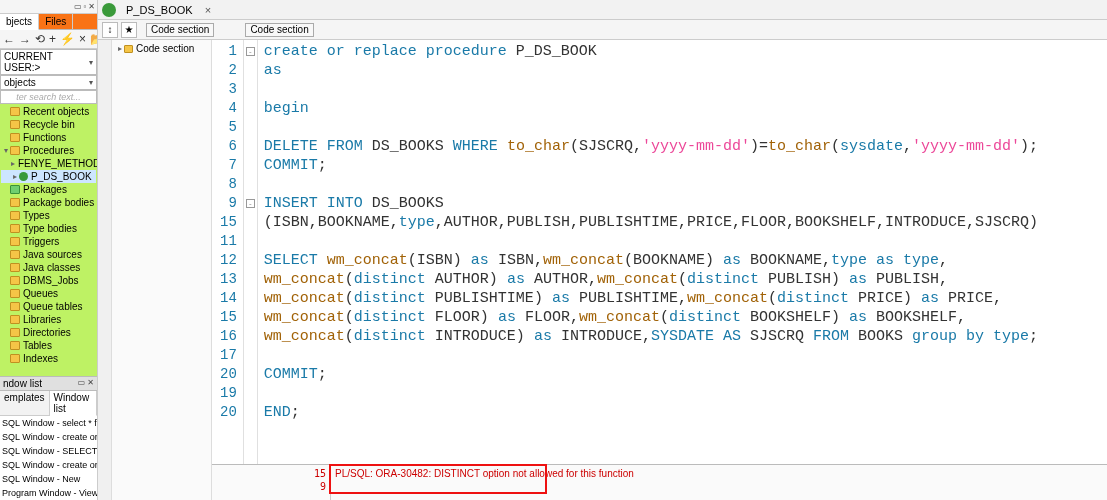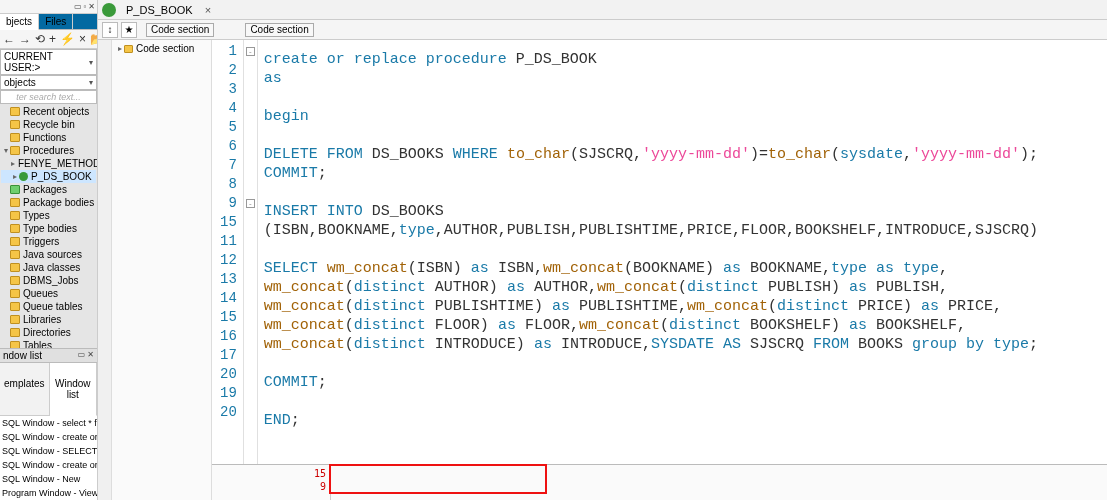--- a/index.html
+++ b/index.html
@@ -3,42 +3,42 @@
 <meta charset="utf-8">
 <style>
 * { margin: 0; padding: 0; box-sizing: border-box; }
 body { font-family: Tahoma, Arial, sans-serif; font-size: 11px; background: #f0f0f0; overflow: hidden; width: 1107px; height: 500px; }
 .app { display: flex; height: 100%; }
 
 
 .left-panel { width: 98px; background: #fff; border-right: 1px solid #ccc; display: flex; flex-direction: column; overflow: hidden; }
 .panel-header { height: 14px; background: #f5f5f5; border-bottom: 1px solid #ccc; display: flex; justify-content: flex-end; align-items: center; padding-right: 2px; font-size: 8px; color: #444; }
 .panel-header span { margin-left: 2px; cursor: pointer; }
-.tabs-row { display: flex; border-bottom: 1px solid #bbb; background: #0369a1; font-size: 10px; }
+.tabs-row { display: flex; border-bottom: 1px solid #bbb; background: #f97316; font-size: 10px; }
 .tab { padding: 2px 6px; border-right: 1px solid #ccc; cursor: pointer; }
 .tab.active { background: #fff; border-bottom: 1px solid #fff; margin-bottom: -1px; }
 .toolbar-row { display: flex; gap: 4px; padding: 2px 3px; border-bottom: 1px solid #ccc; background: #f5f5f5; font-size: 12px; color: #333; }
 .toolbar-row span { cursor: pointer; }
 .combo { background: #fff; border: 1px solid #bbb; padding: 1px 3px; font-size: 10px; display: flex; justify-content: space-between; align-items: center; }
 .combo .arrow { font-size: 8px; color: #555; }
 .search-box { background: #fff; border: 1px solid #bbb; padding: 1px 3px; font-size: 9px; color: #aaa; font-style: italic; text-align: center; }
 
-.tree { flex: 1; overflow: auto; background: #e5e5e5; font-size: 10px; padding: 1px; }
+.tree { flex: 1; overflow: auto; background: #bef264; font-size: 10px; padding: 1px; }
 .tree-item { display: flex; align-items: center; padding: 0 1px; white-space: nowrap; cursor: pointer; line-height: 13px; }
 .tree-item.indent1 { padding-left: 10px; }
 .tree-item.selected { background: #cde6ff; }
 .folder-icon { width: 10px; height: 9px; background: #f5c547; border: 1px solid #c09020; margin-right: 3px; display: inline-block; border-radius: 1px; }
 .folder-icon.green { background: #6fcf6f; border-color: #3a923a; }
 .proc-icon { width: 9px; height: 9px; background: #3a9a3a; border-radius: 50%; margin-right: 3px; display: inline-block; }
 .expand-icon { width: 8px; font-size: 8px; color: #666; text-align: center; display: inline-block; }
 
 .window-list-hdr { background: #e0e0e0; border-top: 1px solid #bbb; border-bottom: 1px solid #bbb; padding: 1px 3px; font-size: 10px; display: flex; justify-content: space-between; }
 .window-list-hdr .ctrls { font-size: 8px; color: #444; }
 .sub-tabs { display: flex; background: #f2f2f2; border-bottom: 1px solid #ccc; font-size: 10px; }
-.sub-tabs .tab { padding: 15px 4px; text-align: center; }
+.sub-tabs .tab { padding: 1px 4px; }
 .history-list { background: #fff; font-size: 9px; overflow: hidden; }
 .history-item { padding: 1px 2px; white-space: nowrap; cursor: pointer; line-height: 12px; }
 
 
 .main-area { flex: 1; background: #fff; display: flex; flex-direction: column; }
 .editor-tabs { display: flex; background: #f2f2f2; border-bottom: 1px solid #ccc; height: 20px; align-items: center; }
 .editor-tab-icon { width: 14px; height: 14px; background: #3a9a3a; border-radius: 50%; margin: 0 4px; display: inline-block; }
 .editor-tab-label { font-size: 11px; padding: 2px 6px; }
 .editor-tab-close { font-size: 11px; color: #555; padding: 0 6px; cursor: pointer; }
 .editor-toolbar { display: flex; background: #f5f5f5; border-bottom: 1px solid #ccc; height: 20px; align-items: center; gap: 3px; padding: 0 4px; font-size: 10px; }
@@ -51,21 +51,21 @@
 .cst-item { display: flex; align-items: center; padding: 1px 2px; cursor: pointer; }
 .cst-item .folder-icon { width: 9px; height: 8px; }
 
 .code-pane { flex: 1; display: flex; flex-direction: column; overflow: hidden; }
 .code-scroll { flex: 1; overflow: auto; display: flex; }
 .line-numbers { background: #fff; border-right: 1px solid #e0e0e0; text-align: right; padding: 2px 6px 2px 8px; font-family: Consolas, 'Courier New', monospace; font-size: 14px; color: #1a7aa8; user-select: none; }
 .line-numbers div { height: 19px; line-height: 19px; }
 .fold-col { width: 14px; background: #fff; border-right: 1px solid #e0e0e0; padding-top: 2px; }
 .fold-col div { height: 19px; display: flex; align-items: center; justify-content: center; font-size: 9px; color: #888; }
 .fold-mark { width: 9px; height: 9px; border: 1px solid #999; display: inline-flex; align-items: center; justify-content: center; font-size: 8px; line-height: 8px; background: #fff; }
-.code-text { padding: 2px 6px; font-family: Consolas, 'Courier New', monospace; font-size: 15px; white-space: pre; margin-top: 8px; }
+.code-text { padding: 2px 6px; font-family: Consolas, 'Courier New', monospace; font-size: 15px; white-space: pre; }
 .code-text .line { height: 19px; line-height: 19px; }
 .kw { color: #1a7aa8; }
 .fn { color: #a16207; }
 .str { color: #ec4899; }
 .id { color: #333; }
 
 
 .error-panel { border-top: 1px solid #bbb; background: #fafafa; display: flex; font-size: 10px; height: 36px; position: relative; }
 .err-gutter { width: 119px; border-right: 1px solid #ccc; text-align: right; padding: 2px 4px; color: #c00; font-family: Consolas, monospace; }
 .err-gutter div { height: 13px; line-height: 13px; }
@@ -307,20 +307,21 @@
             </div>
           <div class="code-text" id="codeText"><div class="line"><span class="kw">create or replace procedure </span><span class="id">P_DS_BOOK</span></div><div class="line"><span class="kw">as</span></div><div class="line"><span class="id"></span></div><div class="line"><span class="kw">begin</span></div><div class="line"><span class="id"></span></div><div class="line"><span class="kw">DELETE FROM </span><span class="id">DS_BOOKS </span><span class="kw">WHERE </span><span class="fn">to_char</span><span class="id">(SJSCRQ,</span><span class="str">'yyyy-mm-dd'</span><span class="id">)=</span><span class="fn">to_char</span><span class="id">(</span><span class="kw">sysdate</span><span class="id">,</span><span class="str">'yyyy-mm-dd'</span><span class="id">);</span></div><div class="line"><span class="kw">COMMIT</span><span class="id">;</span></div><div class="line"><span class="id"></span></div><div class="line"><span class="kw">INSERT INTO </span><span class="id">DS_BOOKS</span></div><div class="line"><span class="id">(ISBN,BOOKNAME,</span><span class="kw">type</span><span class="id">,AUTHOR,PUBLISH,PUBLISHTIME,PRICE,FLOOR,BOOKSHELF,INTRODUCE,SJSCRQ)</span></div><div class="line"><span class="id"></span></div><div class="line"><span class="kw">SELECT </span><span class="fn">wm_concat</span><span class="id">(ISBN) </span><span class="kw">as </span><span class="id">ISBN,</span><span class="fn">wm_concat</span><span class="id">(BOOKNAME) </span><span class="kw">as </span><span class="id">BOOKNAME,</span><span class="kw">type as type</span><span class="id">,</span></div><div class="line"><span class="fn">wm_concat</span><span class="id">(</span><span class="kw">distinct </span><span class="id">AUTHOR) </span><span class="kw">as </span><span class="id">AUTHOR,</span><span class="fn">wm_concat</span><span class="id">(</span><span class="kw">distinct </span><span class="id">PUBLISH) </span><span class="kw">as </span><span class="id">PUBLISH,</span></div><div class="line"><span class="fn">wm_concat</span><span class="id">(</span><span class="kw">distinct </span><span class="id">PUBLISHTIME) </span><span class="kw">as </span><span class="id">PUBLISHTIME,</span><span class="fn">wm_concat</span><span class="id">(</span><span class="kw">distinct </span><span class="id">PRICE) </span><span class="kw">as </span><span class="id">PRICE,</span></div><div class="line"><span class="fn">wm_concat</span><span class="id">(</span><span class="kw">distinct </span><span class="id">FLOOR) </span><span class="kw">as </span><span class="id">FLOOR,</span><span class="fn">wm_concat</span><span class="id">(</span><span class="kw">distinct </span><span class="id">BOOKSHELF) </span><span class="kw">as </span><span class="id">BOOKSHELF,</span></div><div class="line"><span class="fn">wm_concat</span><span class="id">(</span><span class="kw">distinct </span><span class="id">INTRODUCE) </span><span class="kw">as </span><span class="id">INTRODUCE,</span><span class="kw">SYSDATE AS </span><span class="id">SJSCRQ </span><span class="kw">FROM </span><span class="id">BOOKS </span><span class="kw">group by type</span><span class="id">;</span></div><div class="line"><span class="id"></span></div><div class="line"><span class="kw">COMMIT</span><span class="id">;</span></div><div class="line"><span class="id"></span></div><div class="line"><span class="kw">END</span><span class="id">;</span></div></div>
         </div>
 
         <div class="error-panel">
           <div class="err-gutter" id="errGutter">
               <div>15</div>
               <div>9</div>
             </div>
           <div class="err-lines" id="errLines">
+              <div>PL/SQL: ORA-30482: DISTINCT option not allowed for this function</div>
             </div>
           <div class="red-box"></div>
         </div>
       </div>
     </div>
   </div>
 
 </div>
 
 </body></html>

